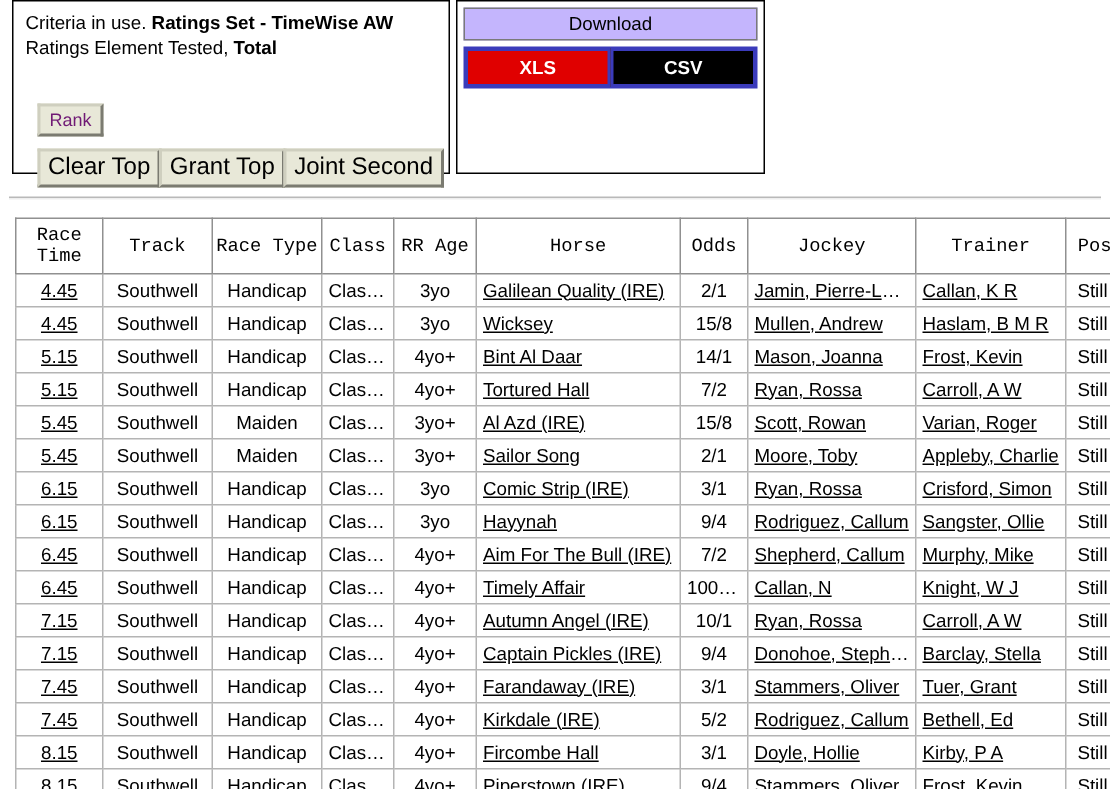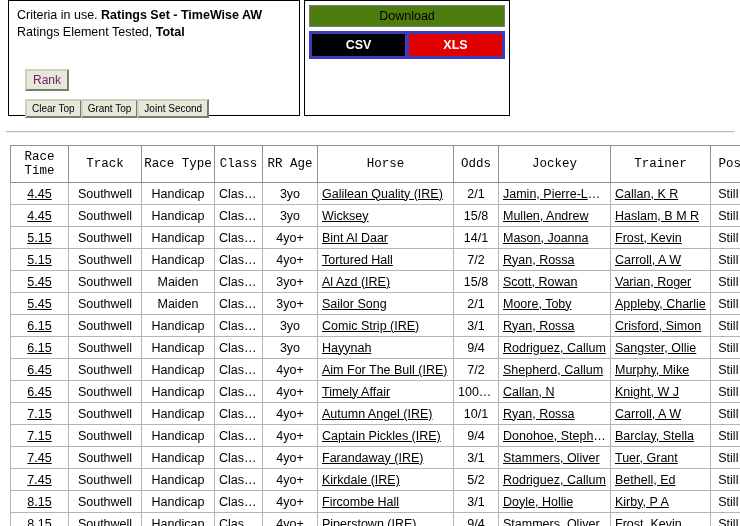--- a/index.html
+++ b/index.html
@@ -54,39 +54,39 @@
     cursor: pointer;
   }
   .btn-row {
     position: absolute;
     left: 16px;
     top: 98px;
     display: flex;
   }
   .btn-row button {
     font-family: "Liberation Sans", sans-serif;
-    font-size: 10px;
+    font-size: 16px;
     padding: 2px 5px;
     background: #e8e8d8;
     border: 2px outset #cfcfbf;
     color: #000;
     cursor: pointer;
     margin-right: -1px;
   }
 
   .download-box {
     width: 206px;
     height: 116px;
     border: 1px solid #000000;
     box-sizing: border-box;
     background: #ffffff;
     padding: 4px;
   }
   .download-header {
-    background: #4d7c0f;
+    background: #c4b5fd;
     border: 1px solid #7a7a7a;
     text-align: center;
     font-size: 12.5px;
     padding: 3px 0;
     color: #000;
   }
   .dl-buttons {
     display: flex;
     margin-top: 4px;
     gap: 0;
@@ -187,22 +187,22 @@
       <div class="btn-row">
         <button>Clear Top</button>
         <button>Grant Top</button>
         <button>Joint Second</button>
       </div>
     </div>
 
     <div class="download-box">
       <div class="download-header">Download</div>
       <div class="dl-buttons">
+        <div class="dl-btn dl-xls">XLS</div>
         <div class="dl-btn dl-csv">CSV</div>
-        <div class="dl-btn dl-xls">XLS</div>
       </div>
     </div>
 
   </div>
 
   <div class="divider"></div>
 
   <div class="table-wrap">
     <table class="results">
       <colgroup>

